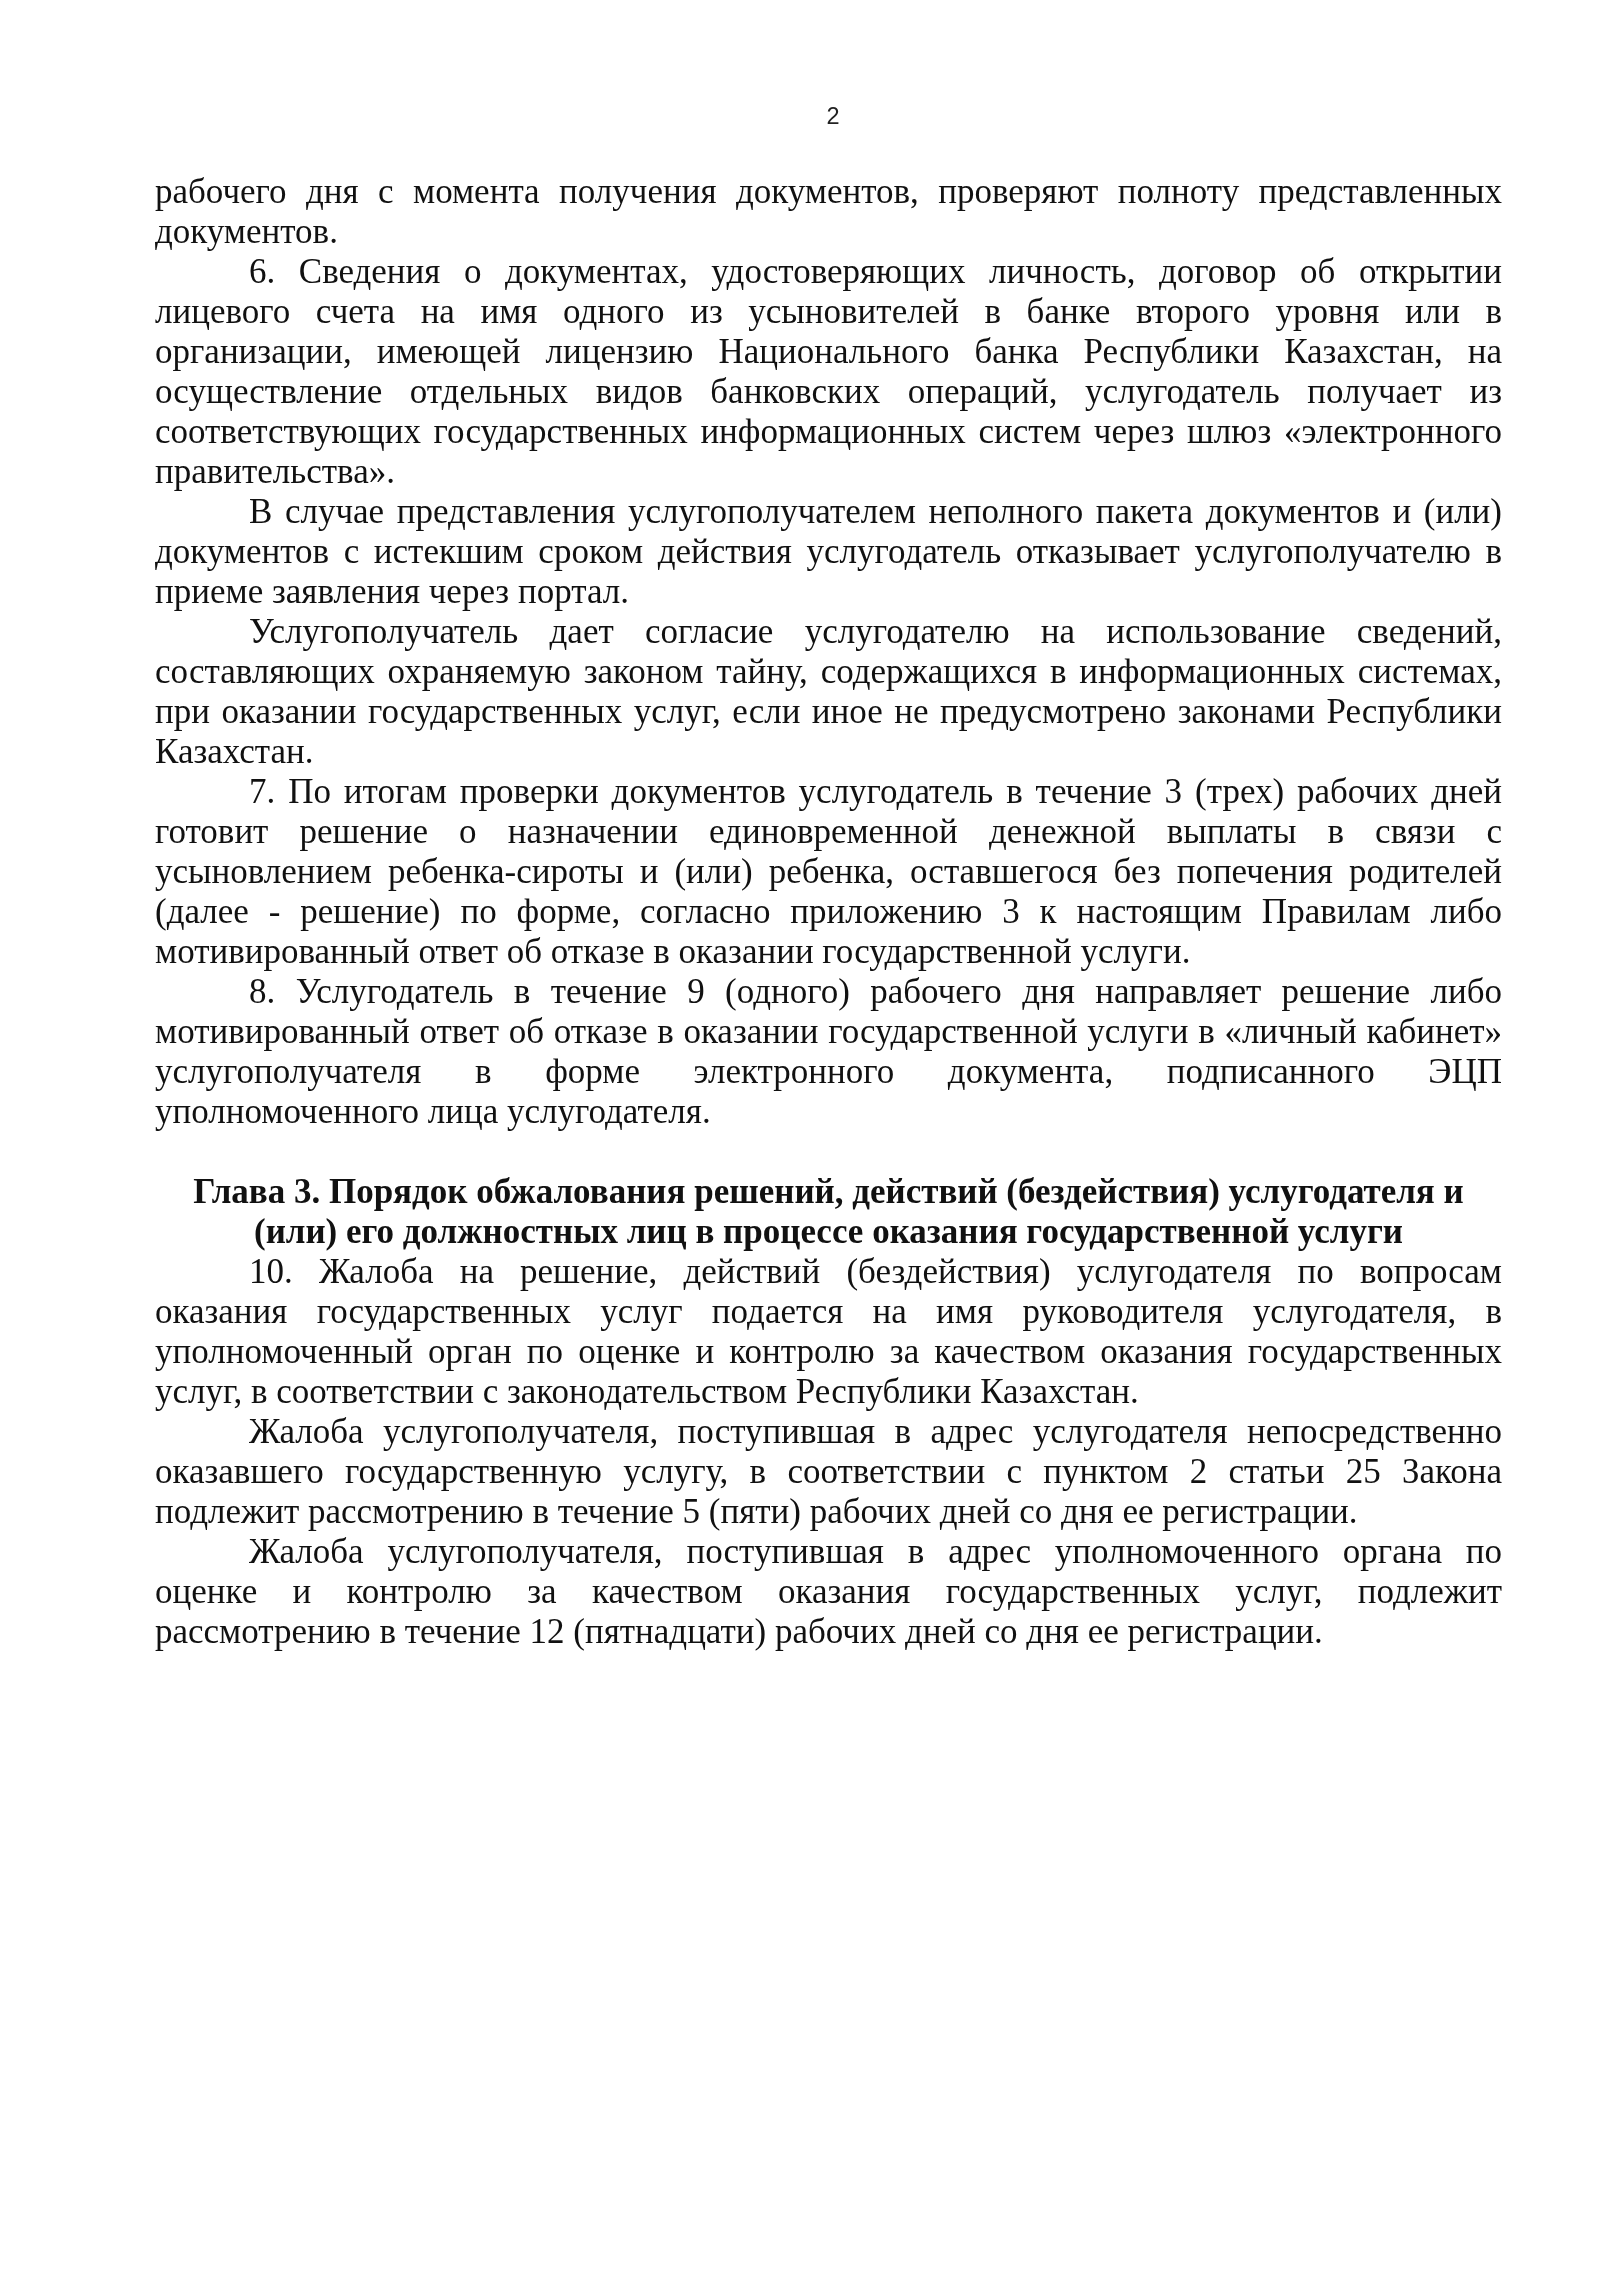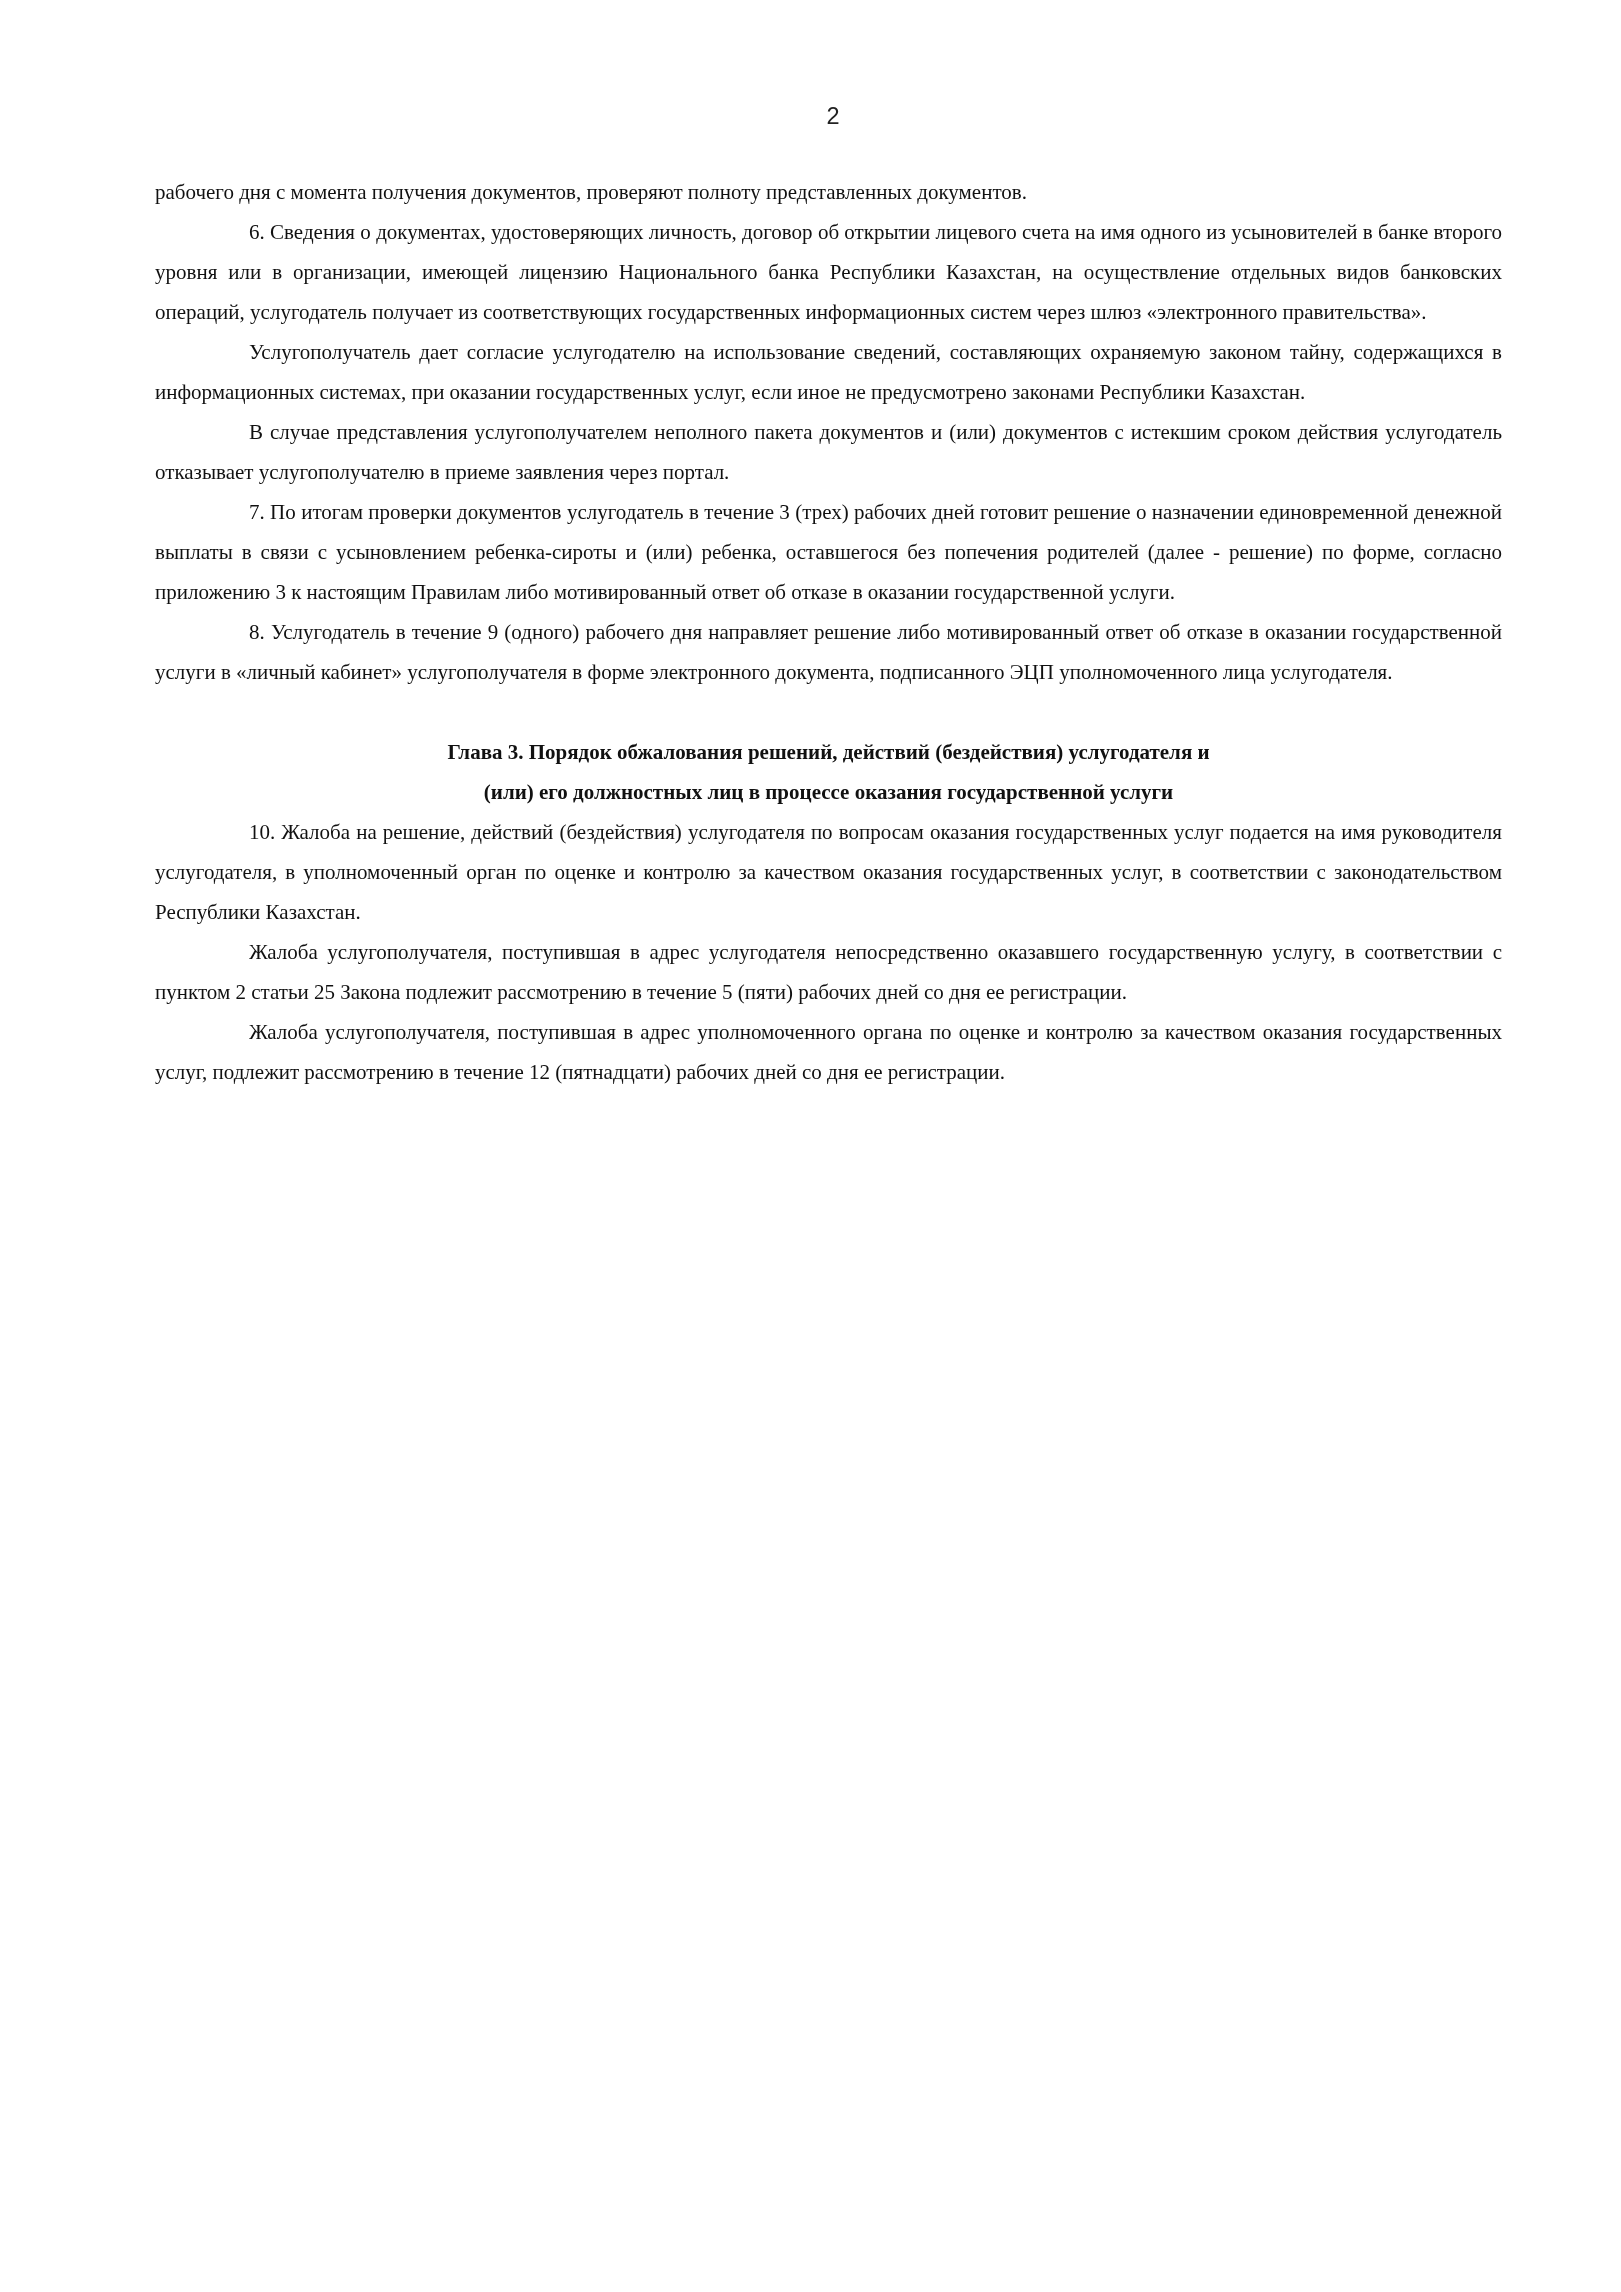--- a/index.html
+++ b/index.html
@@ -24,21 +24,21 @@
       font-size: 23.5px;
       line-height: 29px;
       color: #222;
     }
     .content {
       position: absolute;
       top: 172px;
       left: 155px;
       width: 1347px;
       font-family: "Liberation Serif", serif;
-      font-size: 21px;
+      font-size: 35px;
       line-height: 40px;
       text-align: justify;
       text-align-last: left;
     }
     .para {
       margin: 0;
       text-indent: 94px;
     }
     .para.no-indent {
       text-indent: 0;
@@ -54,22 +54,22 @@
     }
   </style>
 </head>
 <body>
 
 <div class="page-number">2</div>
 
 <div class="content">
   <p class="para no-indent">рабочего дня с момента получения документов, проверяют полноту представленных документов.</p>
   <p class="para">6. Сведения о документах, удостоверяющих личность, договор об открытии лицевого счета на имя одного из усыновителей в банке второго уровня или в организации, имеющей лицензию Национального банка Республики Казахстан, на осуществление отдельных видов банковских операций, услугодатель получает из соответствующих государственных информационных систем через шлюз «электронного правительства».</p>
+  <p class="para">В случае представления услугополучателем неполного пакета документов и (или) документов с истекшим сроком действия услугодатель отказывает услугополучателю в приеме заявления через портал.</p>
   <p class="para">Услугополучатель дает согласие услугодателю на использование сведений, составляющих охраняемую законом тайну, содержащихся в информационных системах, при оказании государственных услуг, если иное не предусмотрено законами Республики Казахстан.</p>
-  <p class="para">В случае представления услугополучателем неполного пакета документов и (или) документов с истекшим сроком действия услугодатель отказывает услугополучателю в приеме заявления через портал.</p>
   <p class="para">7. По итогам проверки документов услугодатель в течение 3 (трех) рабочих дней готовит решение о назначении единовременной денежной выплаты в связи с усыновлением ребенка-сироты и (или) ребенка, оставшегося без попечения родителей (далее - решение) по форме, согласно приложению 3 к настоящим Правилам либо мотивированный ответ об отказе в оказании государственной услуги.</p>
   <p class="para">8. Услугодатель в течение 9 (одного) рабочего дня направляет решение либо мотивированный ответ об отказе в оказании государственной услуги в «личный кабинет» услугополучателя в форме электронного документа, подписанного ЭЦП уполномоченного лица услугодателя.</p>
 
   <div class="chapter-heading">
     <div>Глава 3. Порядок обжалования решений, действий (бездействия) услугодателя и</div>
     <div>(или) его должностных лиц в процессе оказания государственной услуги</div>
   </div>
 
   <p class="para">10. Жалоба на решение, действий (бездействия) услугодателя по вопросам оказания государственных услуг подается на имя руководителя услугодателя, в уполномоченный орган по оценке и контролю за качеством оказания государственных услуг, в соответствии с законодательством Республики Казахстан.</p>
   <p class="para">Жалоба услугополучателя, поступившая в адрес услугодателя непосредственно оказавшего государственную услугу, в соответствии с пунктом 2 статьи 25 Закона подлежит рассмотрению в течение 5 (пяти) рабочих дней со дня ее регистрации.</p>

